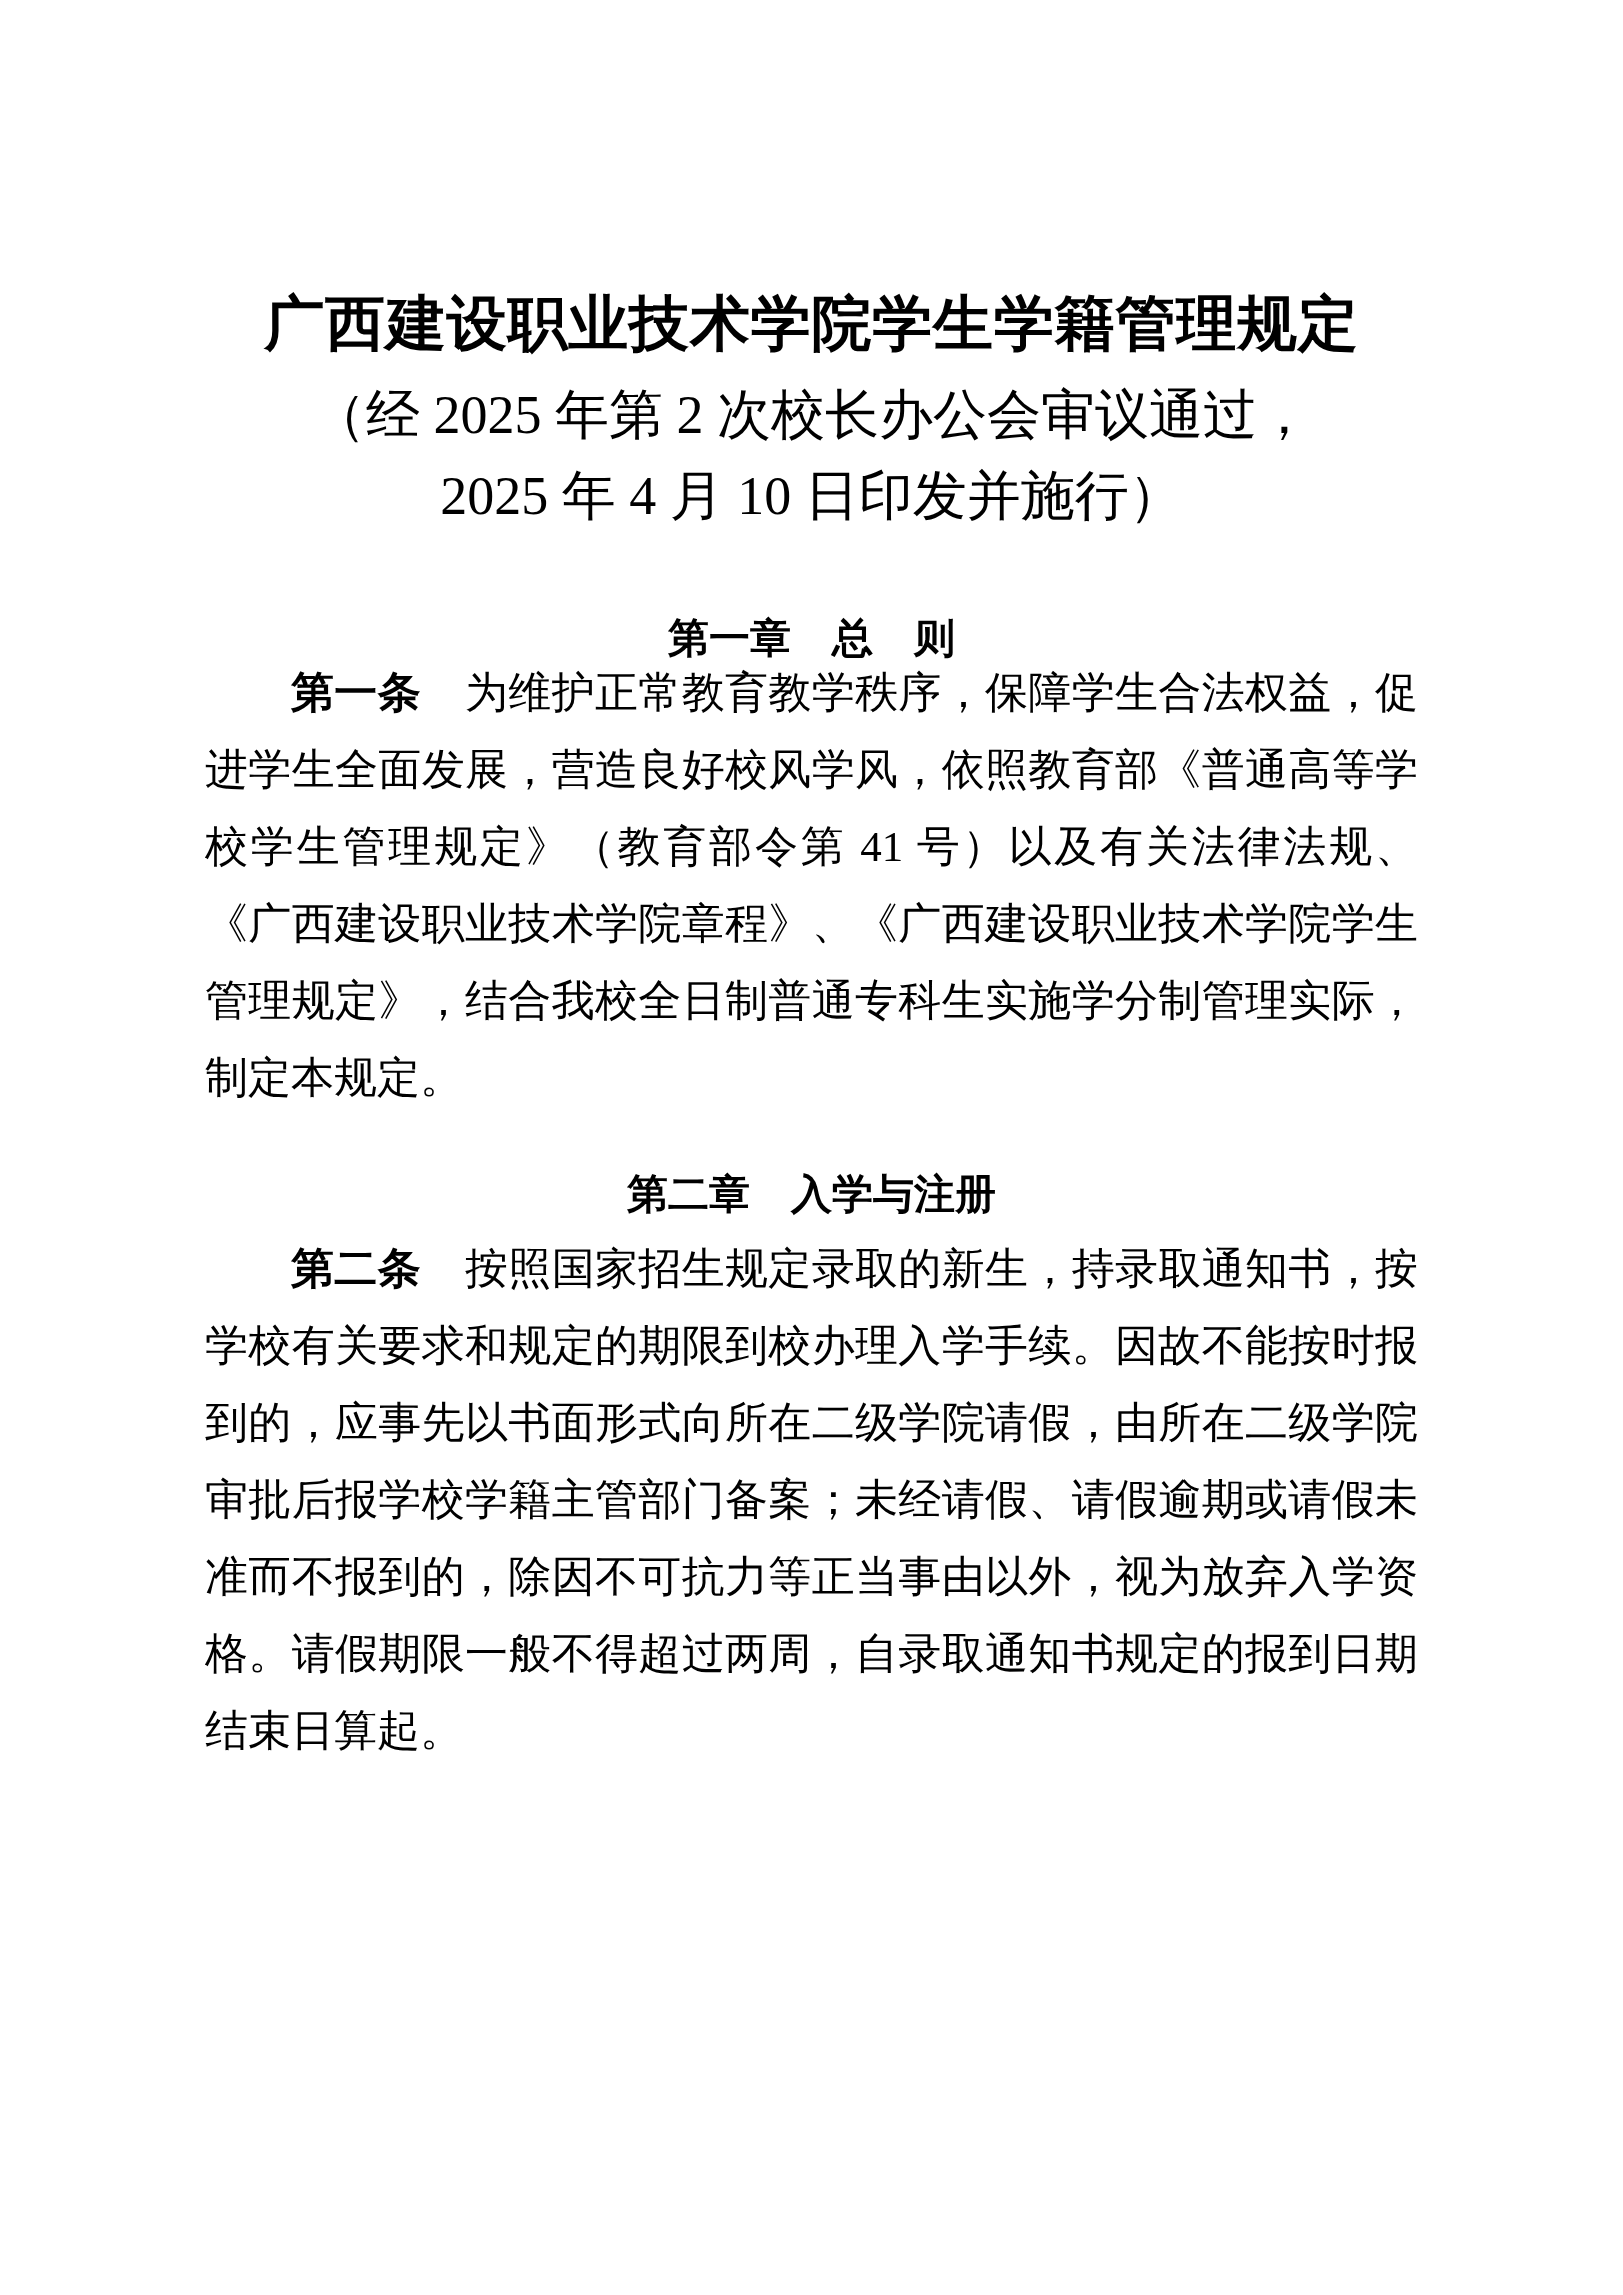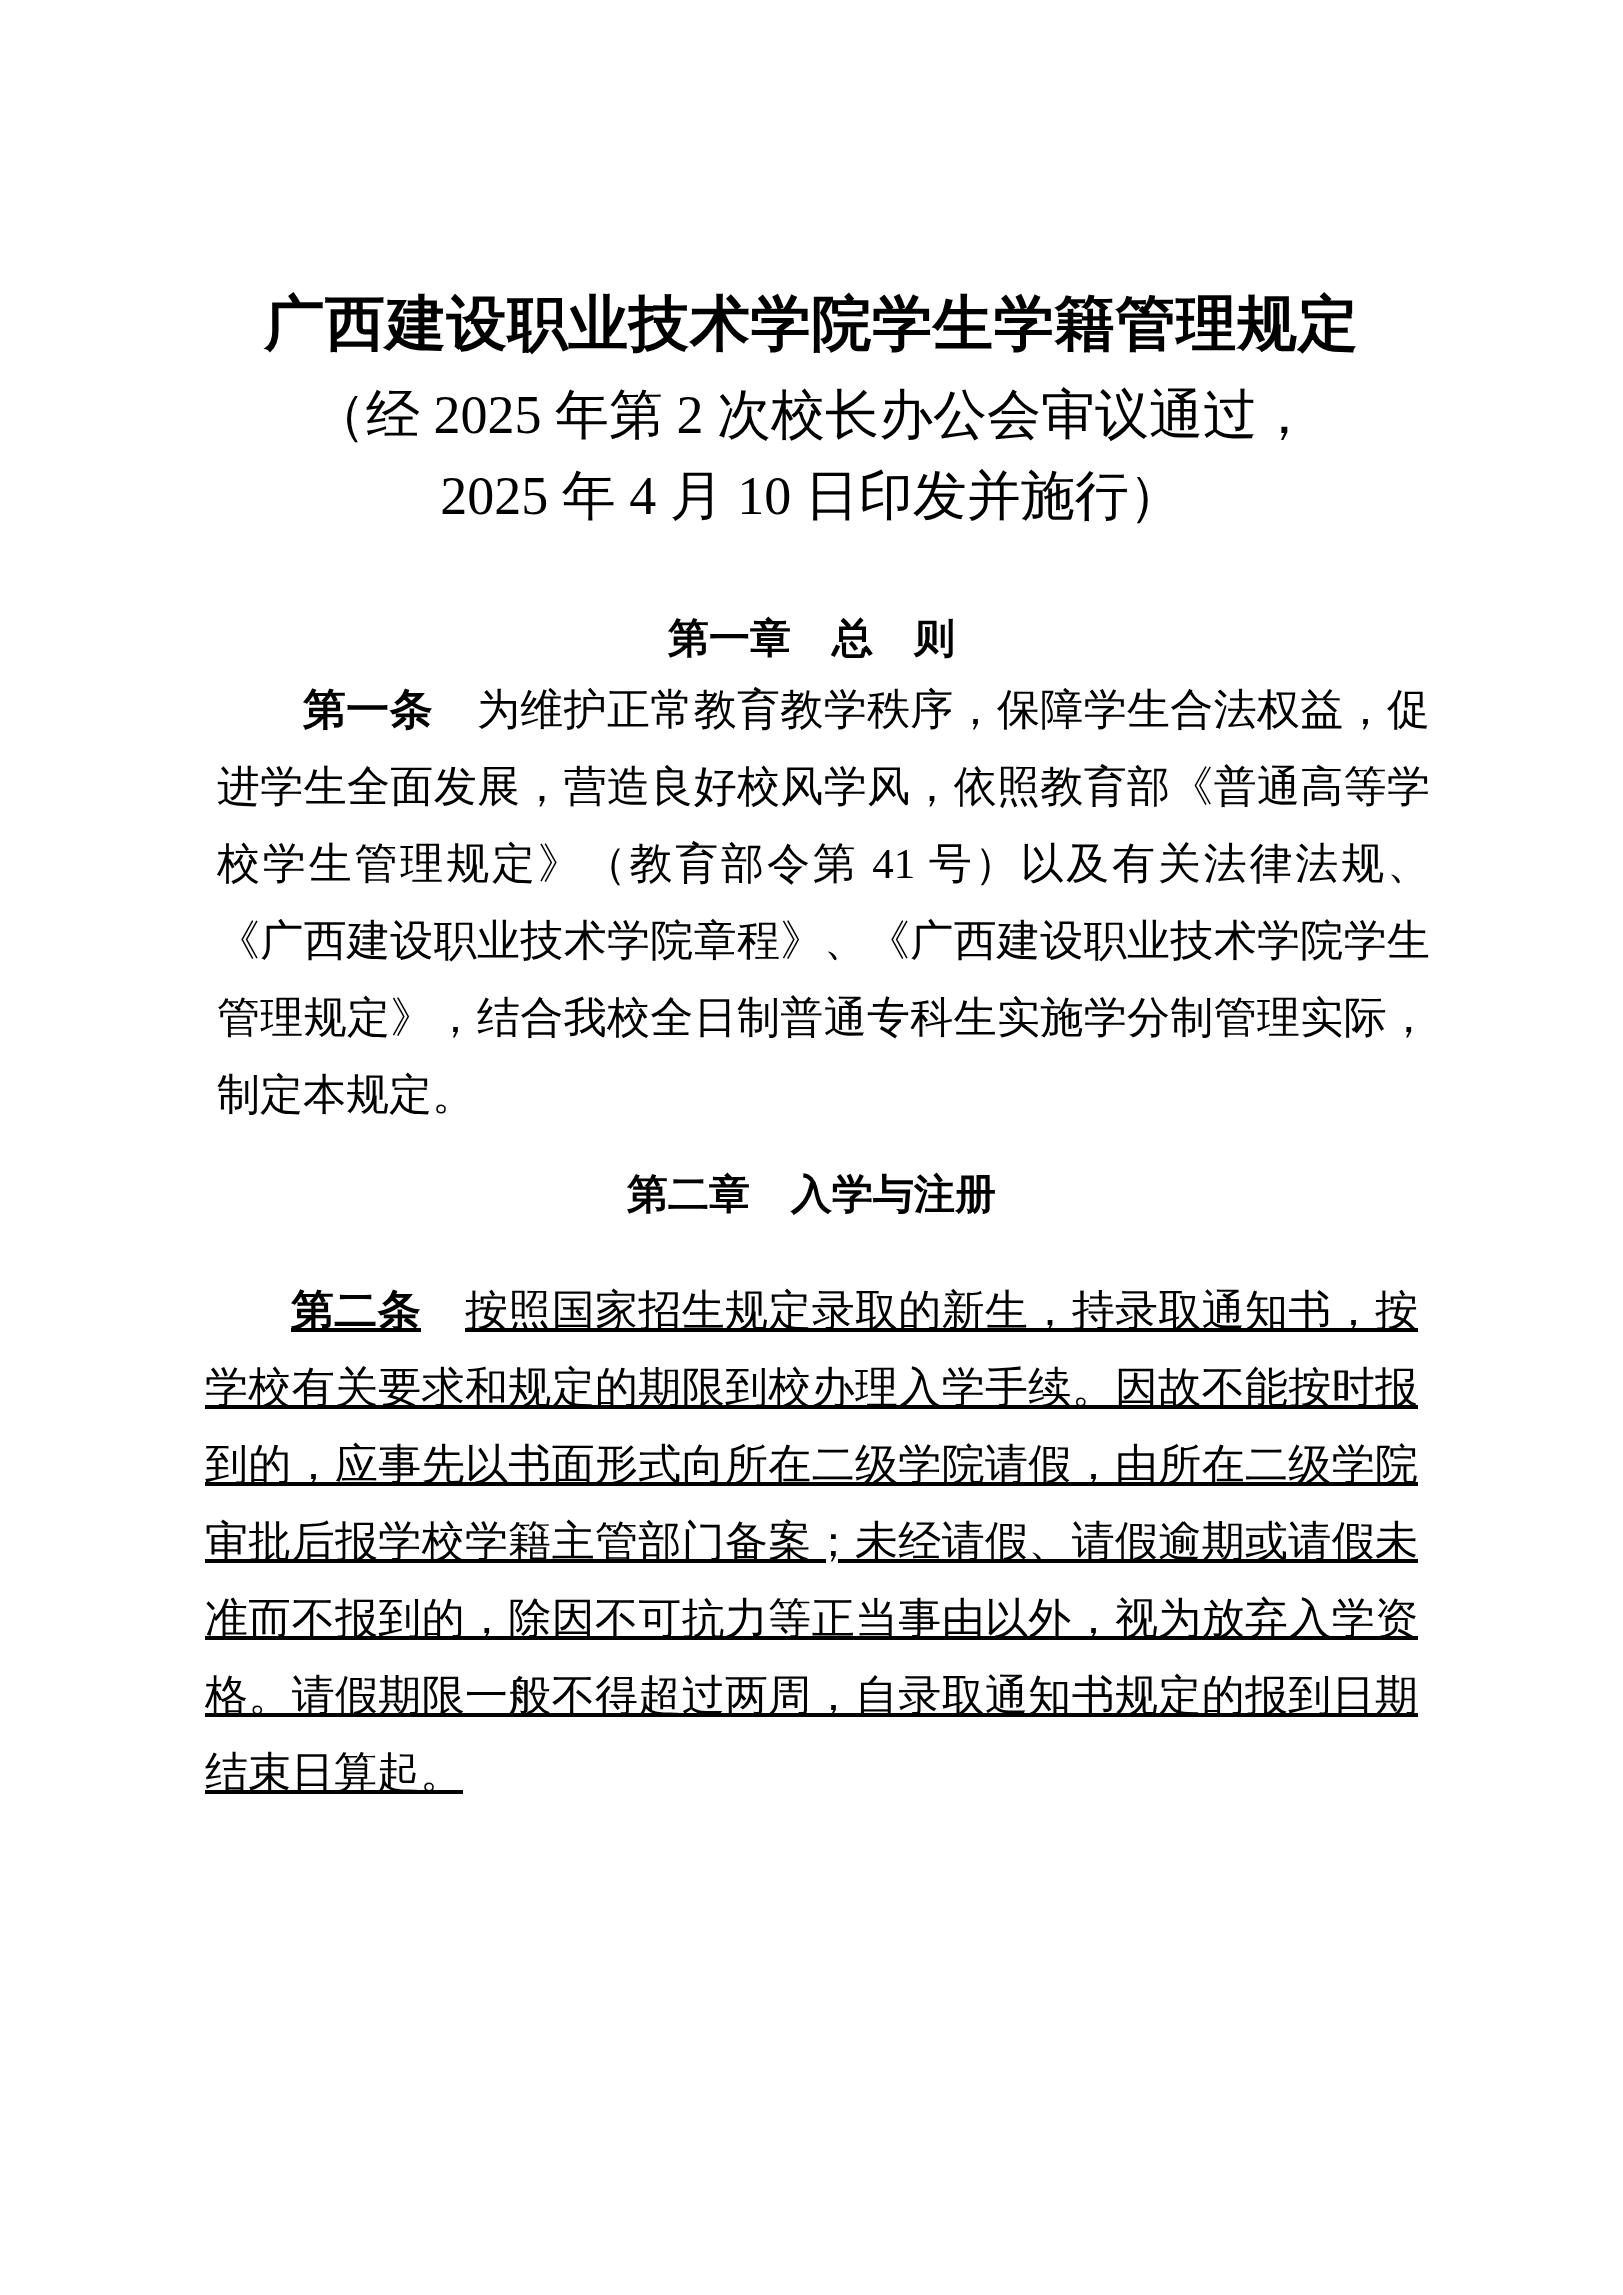--- a/index.html
+++ b/index.html
@@ -60,22 +60,22 @@
     left: 205px;
     width: 1213px;
     margin: 0;
     font-family: "Liberation Serif", "DejaVu Serif", serif;
     font-size: 43px;
     line-height: 77px;
     text-align: justify;
     text-align-last: left;
     text-indent: 86px;
   }
-  #article-1 { top: 671px; margin-left: 12px; }
-  #article-2 { top: 1272px; text-decoration: underline; }
+  #article-1 { top: 654px; }
+  #article-2 { top: 1230px; }
   #article-3 { top: 1764px; }
   .article-label {
     font-family: "Liberation Sans", "DejaVu Sans", sans-serif;
     font-weight: 700;
     margin-right: 44px;
   }
   .page-number {
     position: absolute;
     top: 2121px;
     left: 252px;

